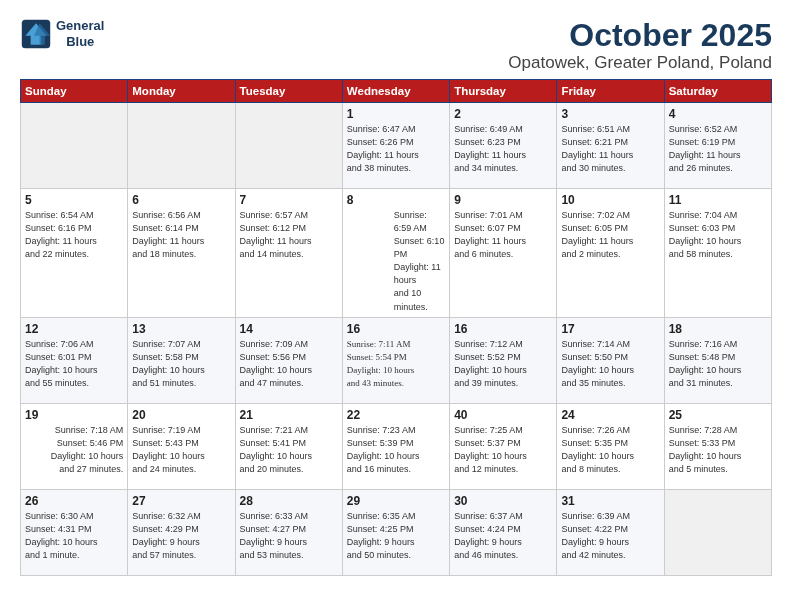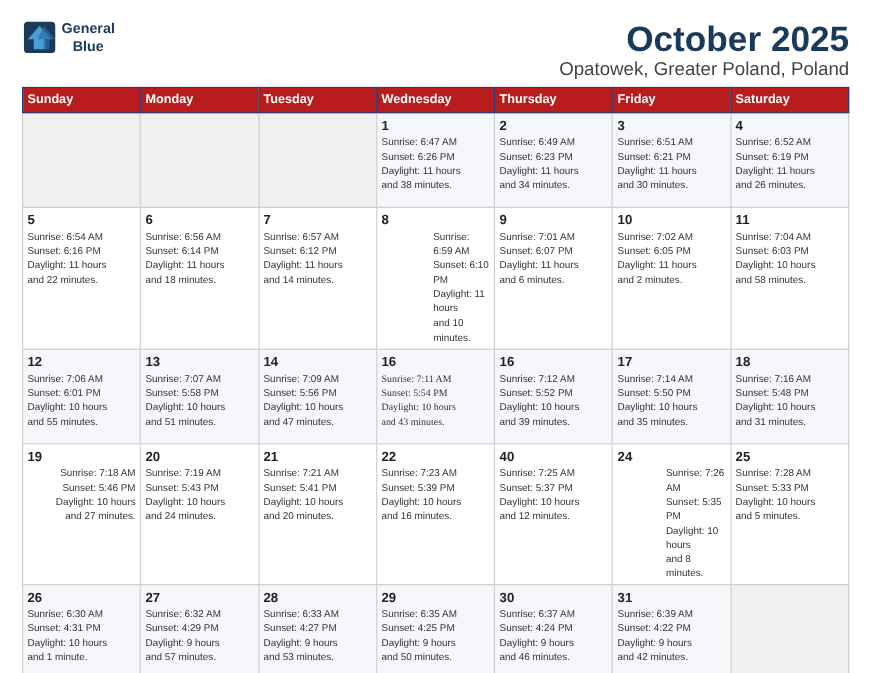--- a/index.html
+++ b/index.html
@@ -297,21 +297,21 @@
           </td>
           <td>
             <span class="day-number">40</span>
             <div class="day-info" style="white-space: pre-line;">Sunrise: 7:25 AM
 Sunset: 5:37 PM
 Daylight: 10 hours
 and 12 minutes.</div>
           </td>
           <td>
             <span class="day-number">24</span>
-            <div class="day-info" style="white-space: pre-line; margin-left: 44px;">Sunrise: 7:26 AM
+            <div class="day-info" style="white-space: pre-line;">Sunrise: 7:26 AM
 Sunset: 5:35 PM
 Daylight: 10 hours
 and 8 minutes.</div>
           </td>
           <td>
             <span class="day-number">25</span>
             <div class="day-info" style="white-space: pre-line;">Sunrise: 7:28 AM
 Sunset: 5:33 PM
 Daylight: 10 hours
 and 5 minutes.</div>

